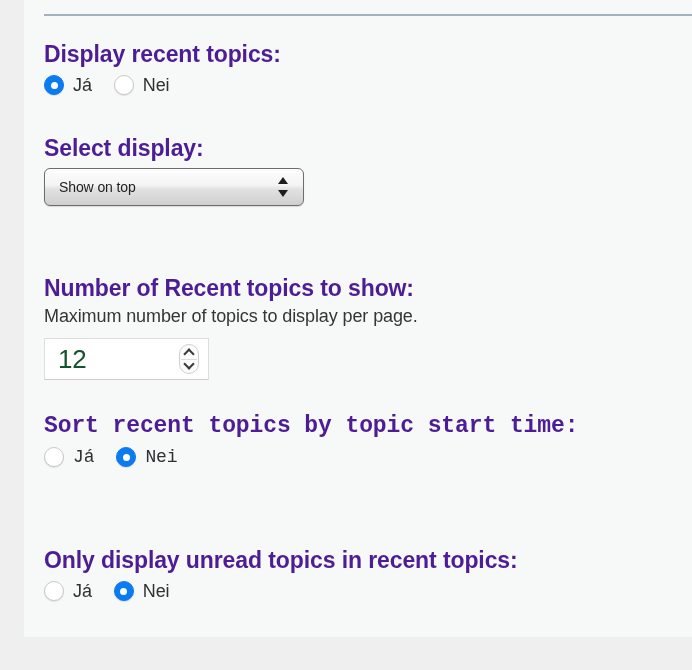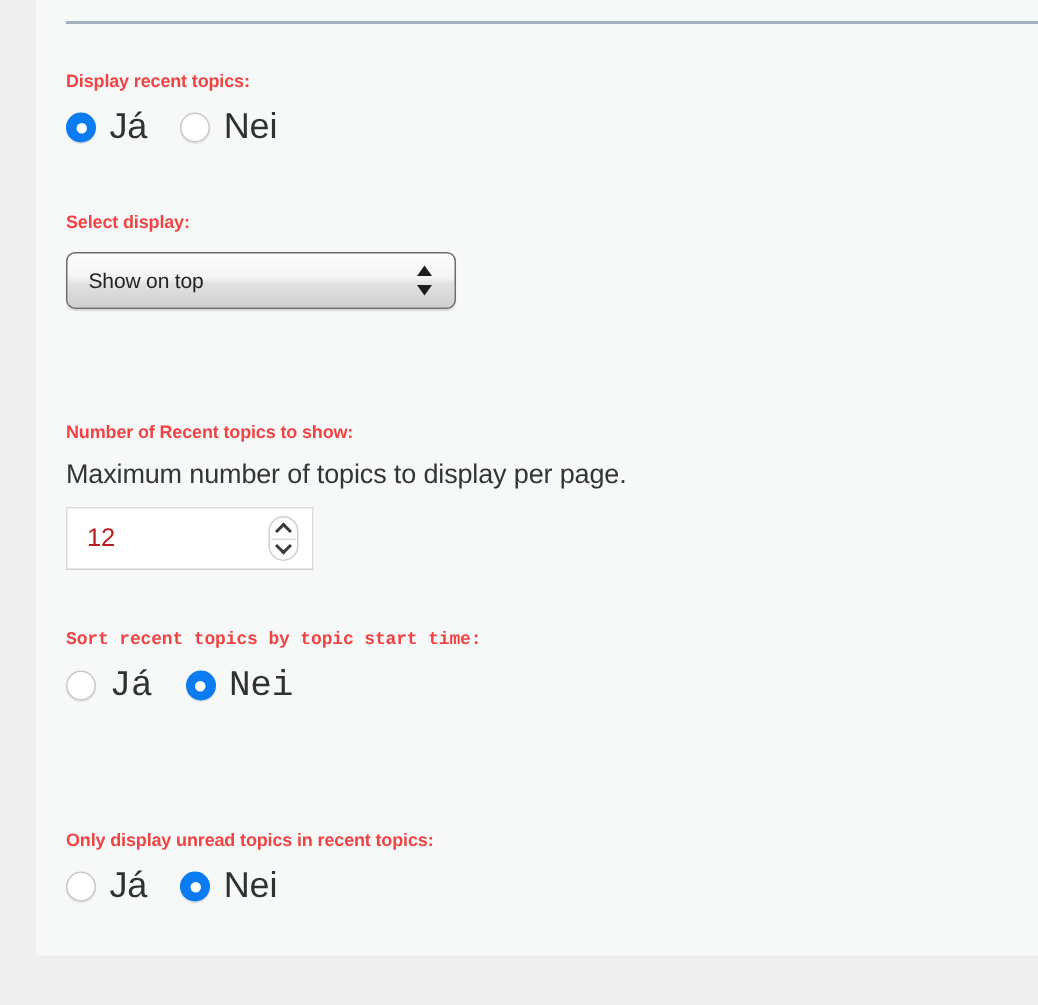--- a/index.html
+++ b/index.html
@@ -49,23 +49,23 @@
   .field-group {
     margin: 0;
   }
   .fg-1 { position: absolute; top: 42px; left: 0; }
   .fg-2 { position: absolute; top: 136px; left: 0; }
   .fg-3 { position: absolute; top: 276px; left: 0; }
   .fg-4 { position: absolute; top: 414px; left: 0; font-family: Liberation Mono, monospace; }
   .fg-5 { position: absolute; top: 524px; left: 0; margin-top: 24px; }
 
   .field-title {
-    font-size: 12px;
+    font-size: 23px;
     font-weight: bold;
-    color: #ef4444;
+    color: #4c1d95;
     letter-spacing: -0.1px;
     line-height: 24px;
     margin: 0 0 4px 0;
     white-space: nowrap;
   }
   .field-desc {
     font-size: 18px;
     font-weight: normal;
     color: #333537;
     letter-spacing: -0.1px;
@@ -110,21 +110,21 @@
     left: 50%;
     top: 50%;
     width: 7px;
     height: 7px;
     margin-left: -3.5px;
     margin-top: -3.5px;
     border-radius: 50%;
     background: #ffffff;
   }
   .radio-label {
-    font-size: 24px;
+    font-size: 18px;
     color: #2f3133;
     margin-left: 9px;
     letter-spacing: -0.1px;
     white-space: nowrap;
   }
 
   
   .select-box {
     position: relative;
     display: inline-block;
@@ -182,22 +182,22 @@
     background: #ffffff;
     border: 1px solid #dddddd;
     border-bottom-color: #cfcfcf;
     margin-top: 4px;
   }
   .number-value {
     position: absolute;
     left: 13px;
     top: 0;
     line-height: 40px;
-    font-size: 17px;
-    color: #b91c1c;
+    font-size: 26px;
+    color: #14532d;
     letter-spacing: -0.1px;
   }
   .spinner {
     position: absolute;
     right: 9px;
     top: 50%;
     transform: translateY(-50%);
     width: 20px;
     height: 30px;
     box-sizing: border-box;

